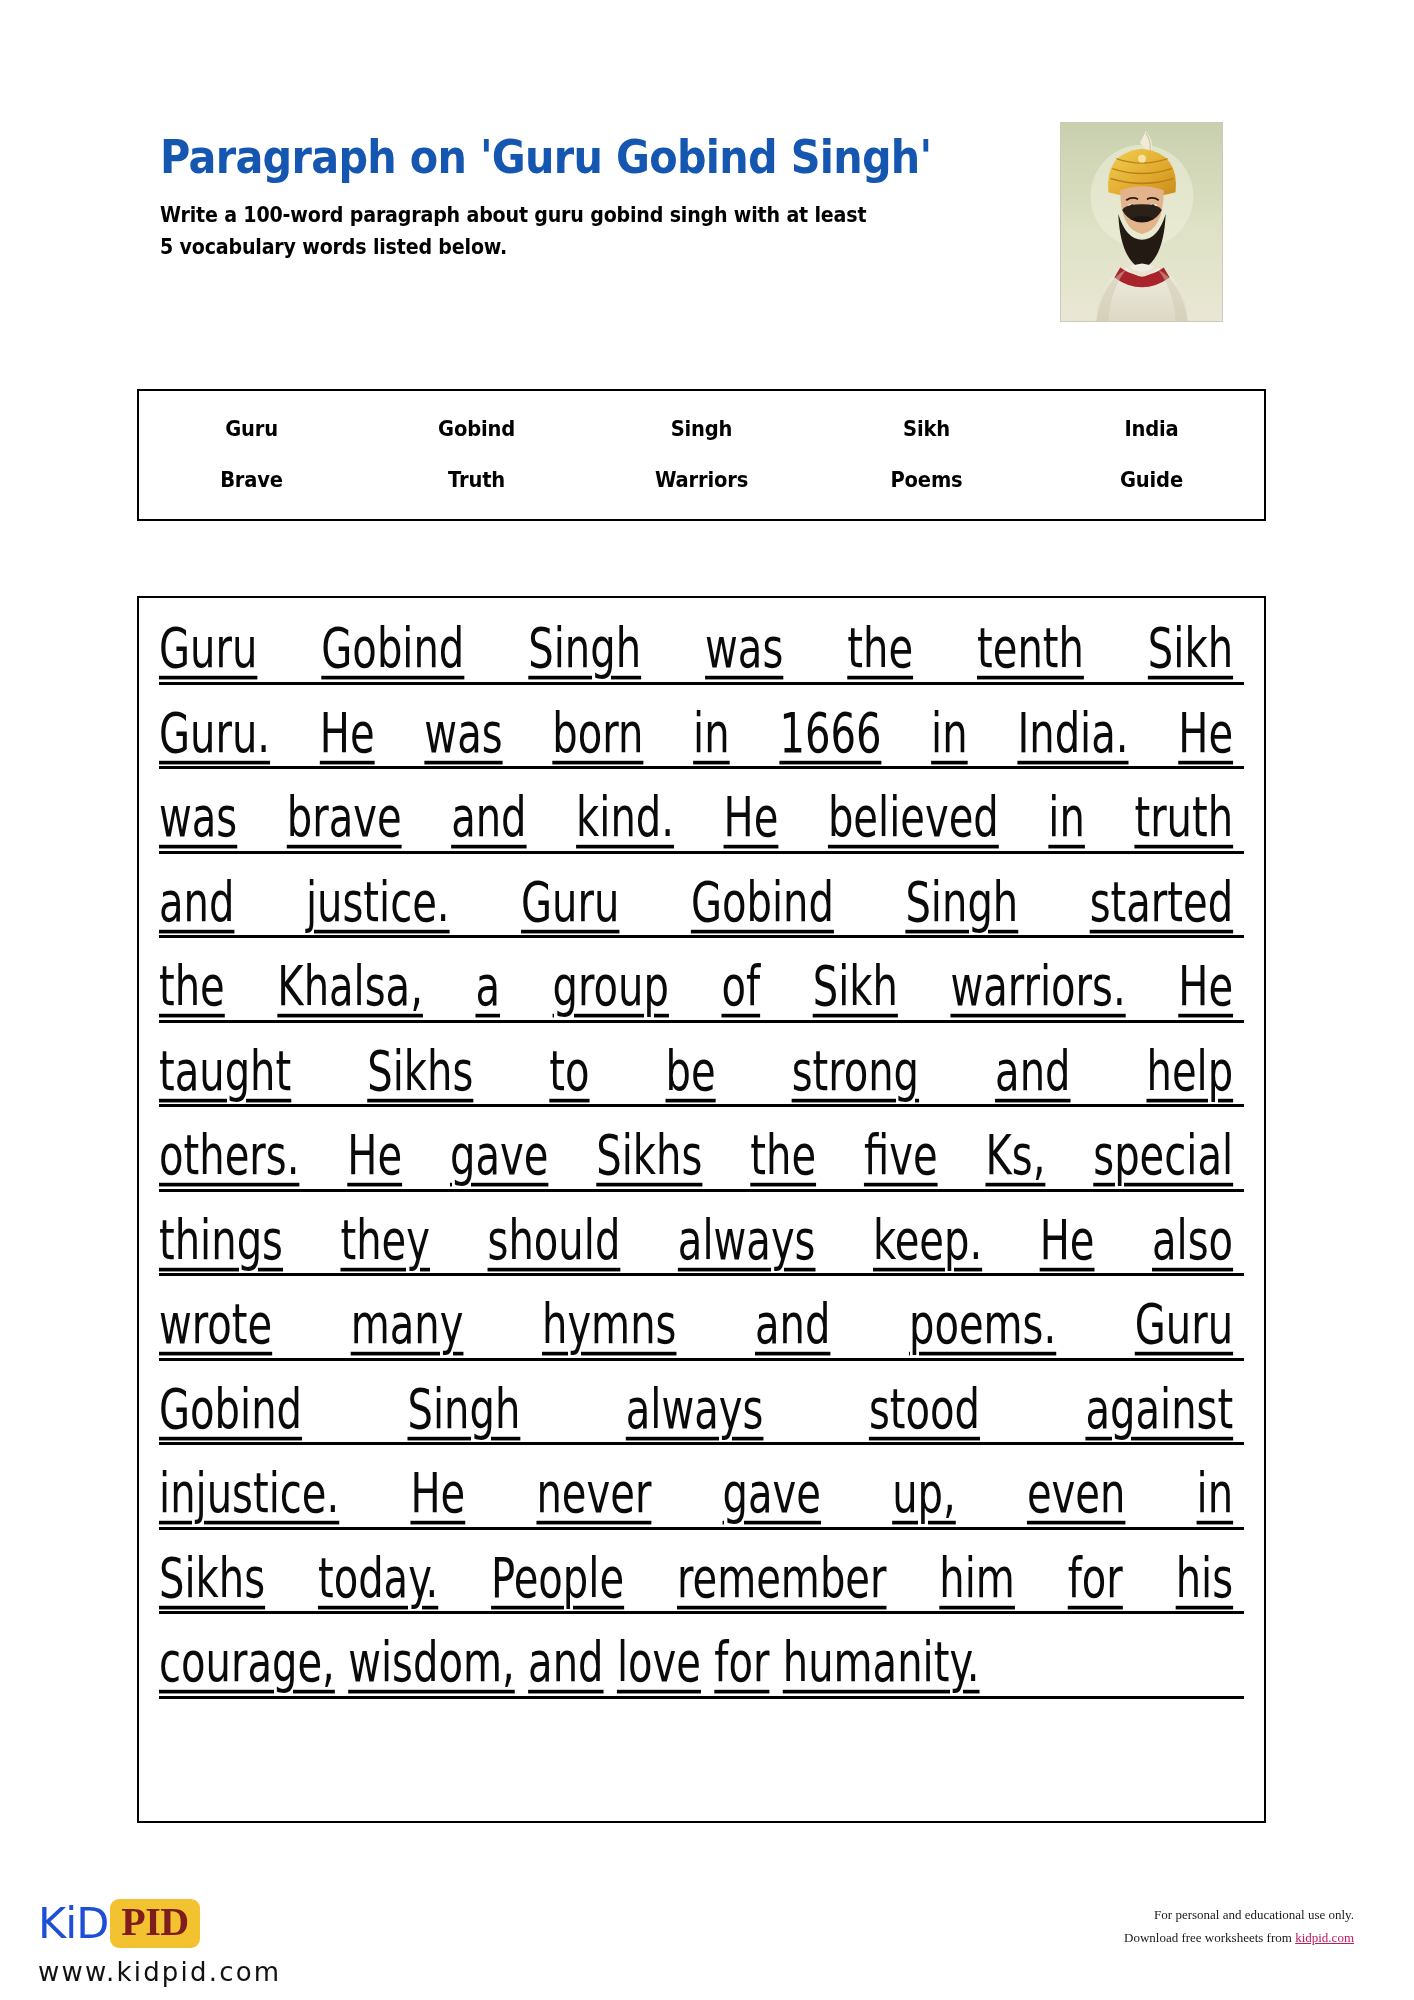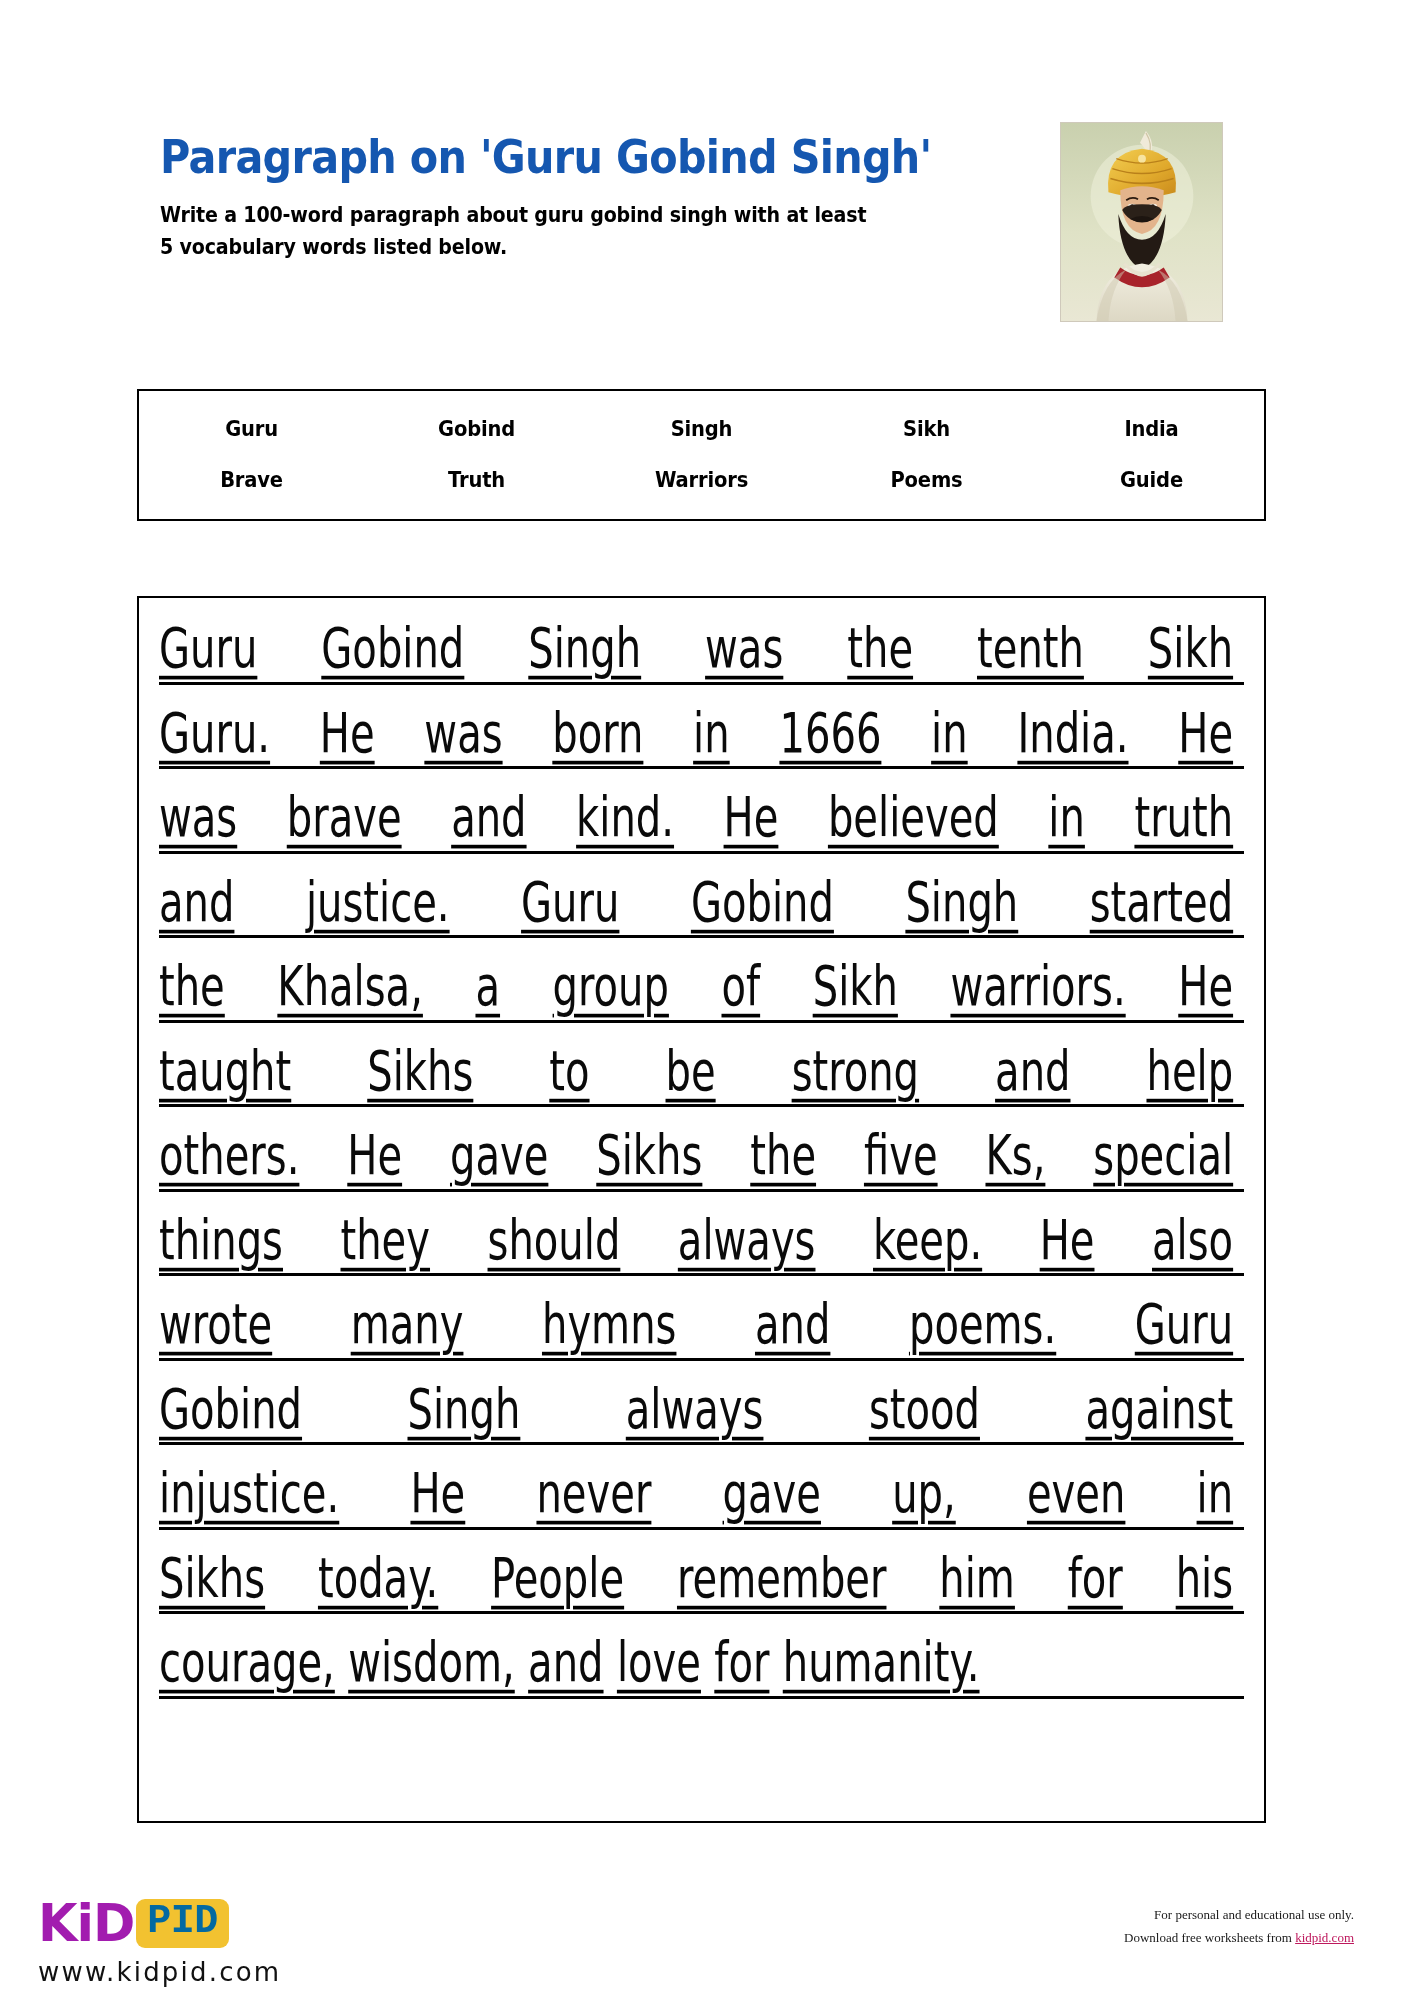--- a/index.html
+++ b/index.html
@@ -170,32 +170,32 @@
   }
 
   .logo-mark {
     display: flex;
     align-items: center;
     height: 54px;
   }
 
   .logo-kid {
     font-family: "DejaVu Sans", sans-serif;
-    font-size: 51px;
-    font-weight: 700;
-    color: #a21caf;
+    font-size: 43px;
+    font-weight: 400;
+    color: #1d4ed8;
     letter-spacing: -1px;
     line-height: 1;
   }
 
   .logo-pid {
-    font-family: Liberation Mono, monospace;
+    font-family: Liberation Serif, serif;
     font-size: 40px;
     font-weight: 700;
-    color: #0369a1;
+    color: #7f1d1d;
     background: #f2c230;
     border-radius: 9px;
     padding: 3px 11px 6px 11px;
     letter-spacing: -0.5px;
     line-height: 1;
     margin-left: 2px;
   }
 
   .logo-url {
     margin-top: 7px;

